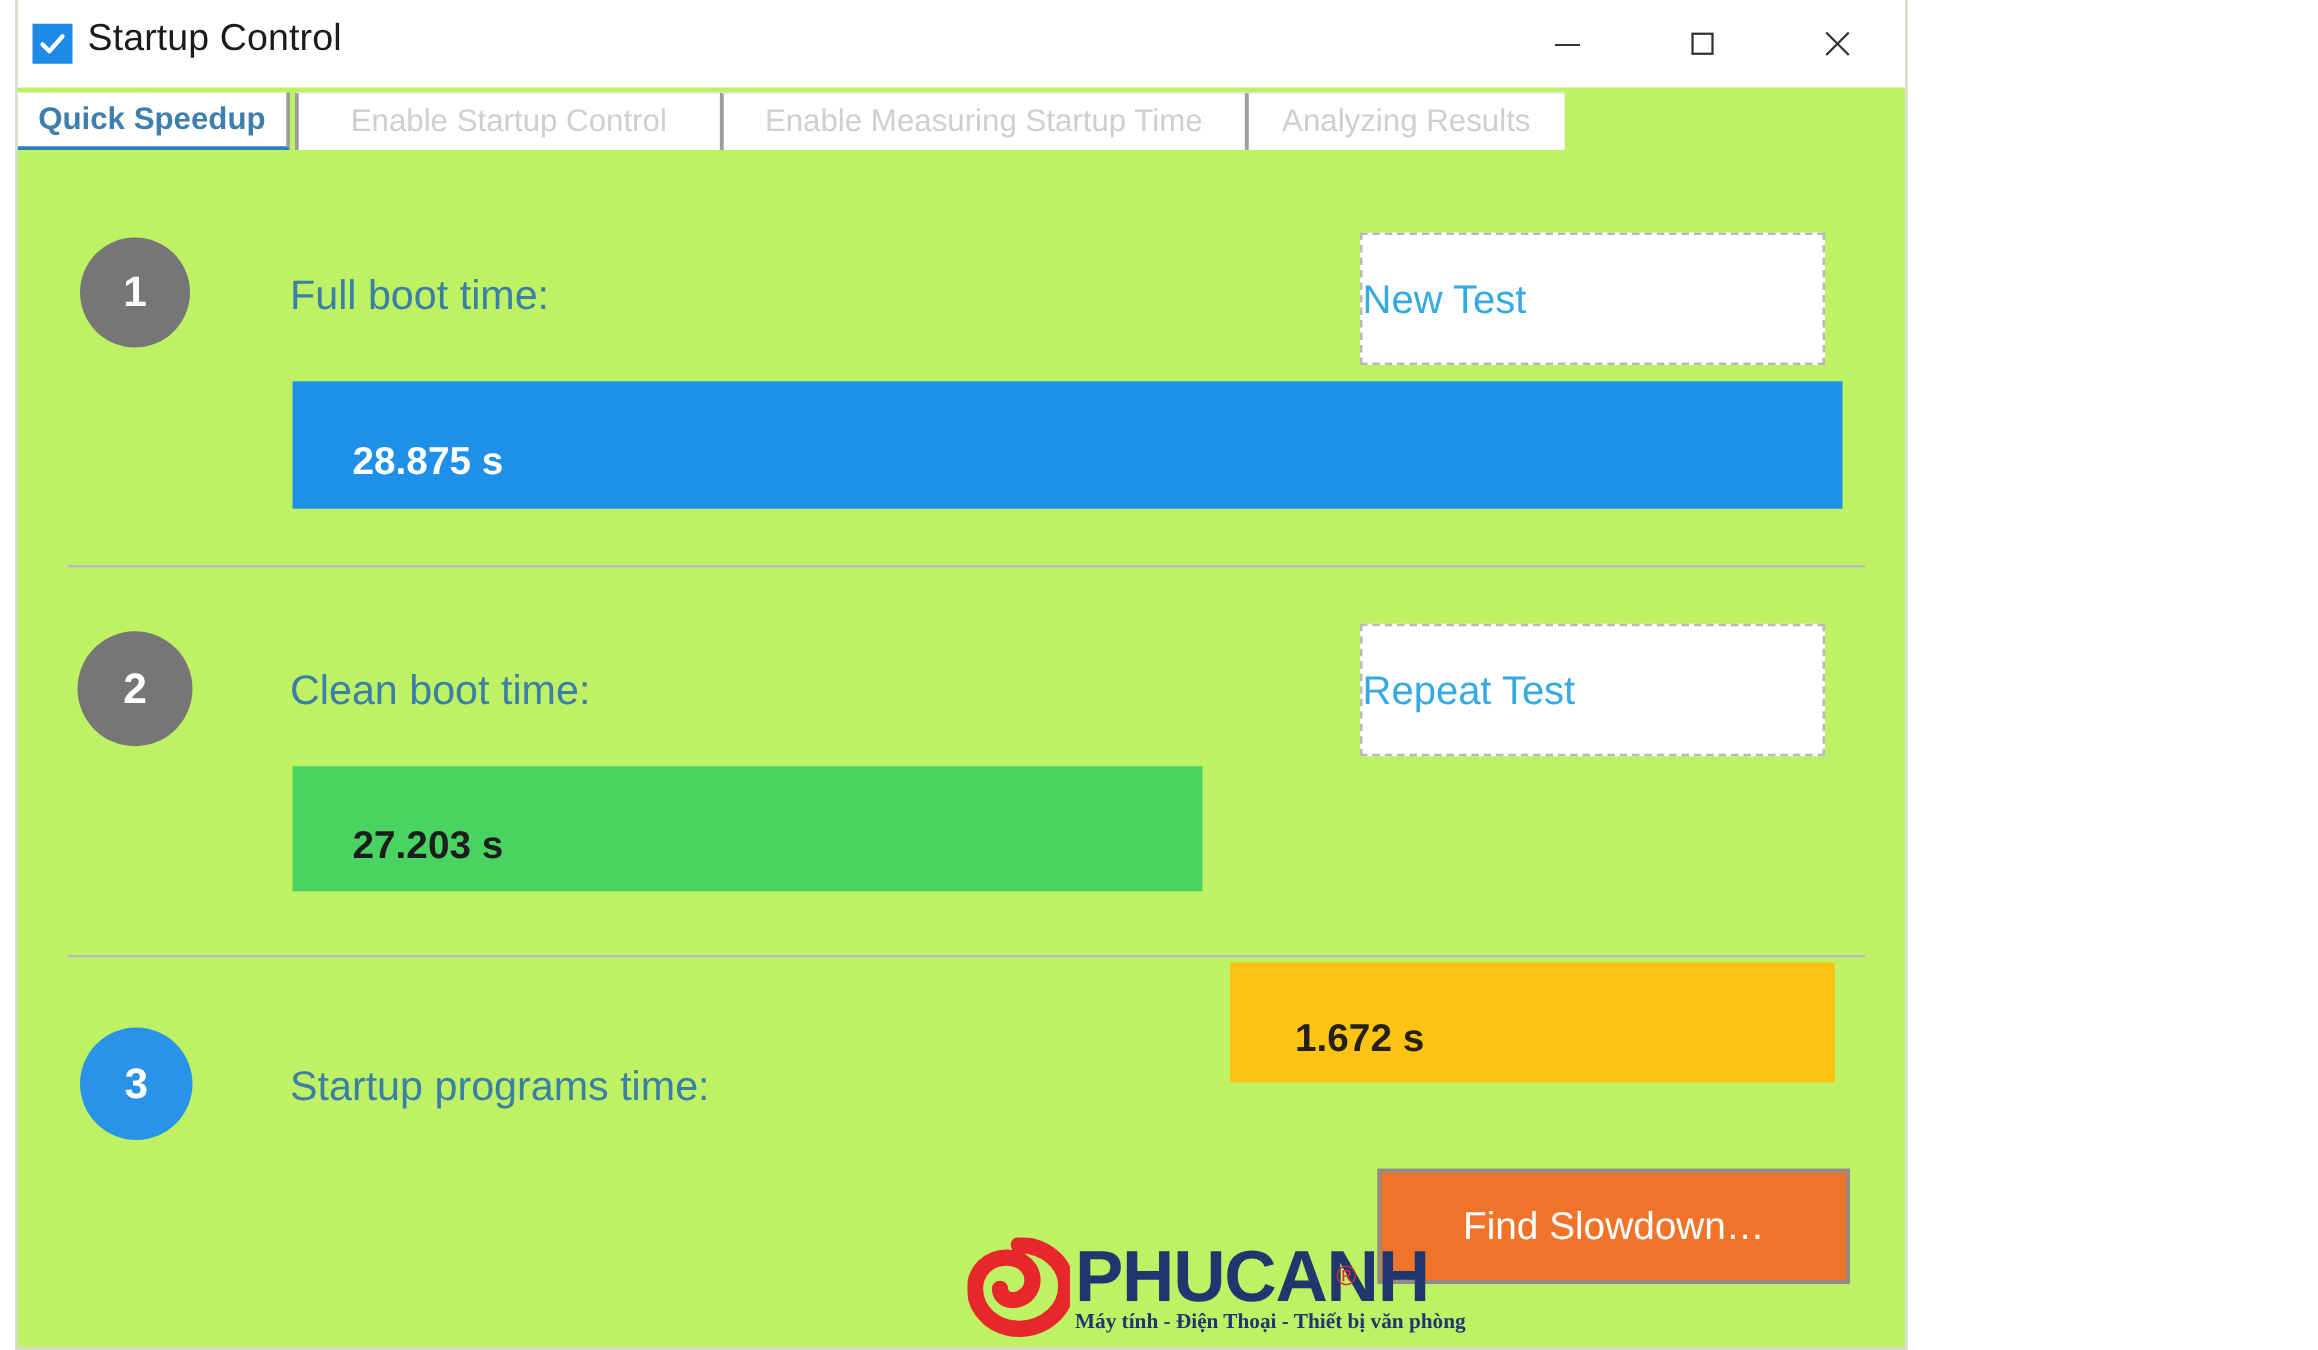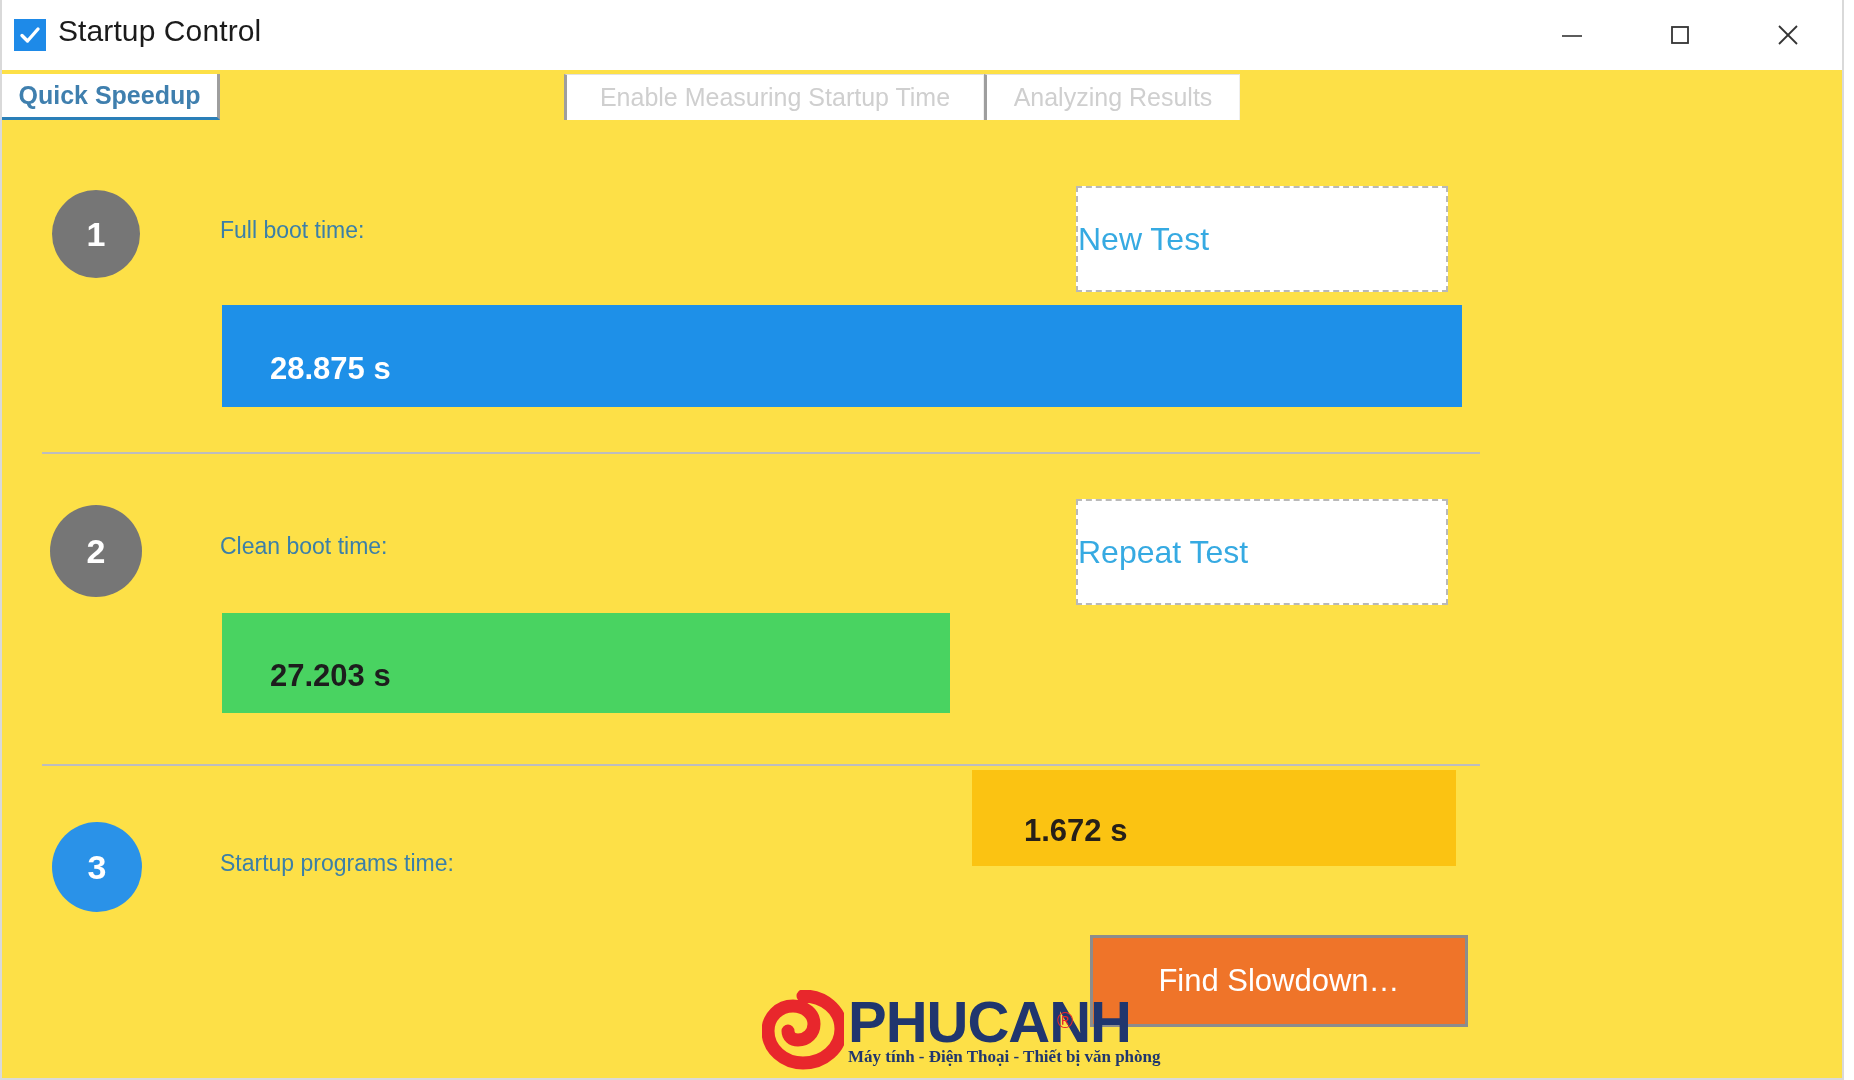--- a/index.html
+++ b/index.html
@@ -13,24 +13,24 @@
     height: 1080px;
     overflow: hidden;
     font-family: "Liberation Sans", sans-serif;
     color: #222;
     position: relative;
   }
 
   
   .window {
     position: absolute;
-    left: 0; top: 0;
-    width: 1844px;
+    left: 12px; top: 0;
+    width: 1514px;
     height: 1080px;
-    background: #fde047;
+    background: #bef264;
     box-sizing: border-box;
     border-left: 2px solid #d9d9d9;
     border-right: 2px solid #d9d9d9;
     border-bottom: 2px solid #d9d9d9;
     overflow: hidden;
   }
 
   
   .titlebar {
     position: absolute;
@@ -136,21 +136,21 @@
     color: #ffffff;
     font-weight: bold;
     font-size: 34px;
     font-family: "Liberation Sans", sans-serif;
   }
   .badge.grey { background: #767676; }
   .badge.blue { background: #2a92e8; }
 
   .section-label {
     position: absolute;
-    font-size: 23px;
+    font-size: 33px;
     color: #3b7fa8;
     white-space: nowrap;
     font-family: "Liberation Sans", sans-serif;
   }
 
   .bar {
     position: absolute;
     display: flex;
     align-items: center;
     box-sizing: border-box;
@@ -281,20 +281,23 @@
           <line x1="26" y1="8" x2="8" y2="26" stroke="#333" stroke-width="1.8"></line>
         </svg>
       </div>
     </div>
   </div>
 
   <div class="tabstrip">
     <div class="tab active" style="left:0px; width:218px;">
       <span class="tab-label">Quick Speedup</span>
     </div>
+    <div class="tab inactive" style="left:222px; width:340px;">
+      <span class="tab-label">Enable Startup Control</span>
+    </div>
     <div class="tab inactive" style="left:562px; width:420px;">
       <span class="tab-label">Enable Measuring Startup Time</span>
     </div>
     <div class="tab inactive" style="left:982px; width:256px;">
       <span class="tab-label">Analyzing Results</span>
     </div>
   </div>
 
   <div class="section">
     <div class="badge grey" style="left:50px; top:190px; width:88px; height:88px;">

